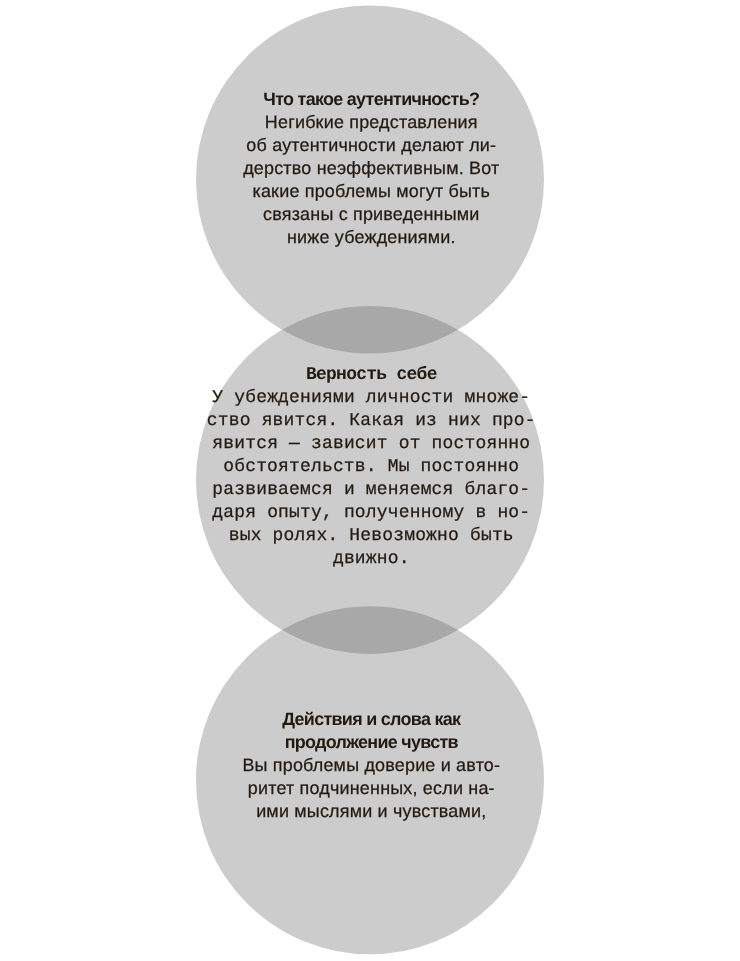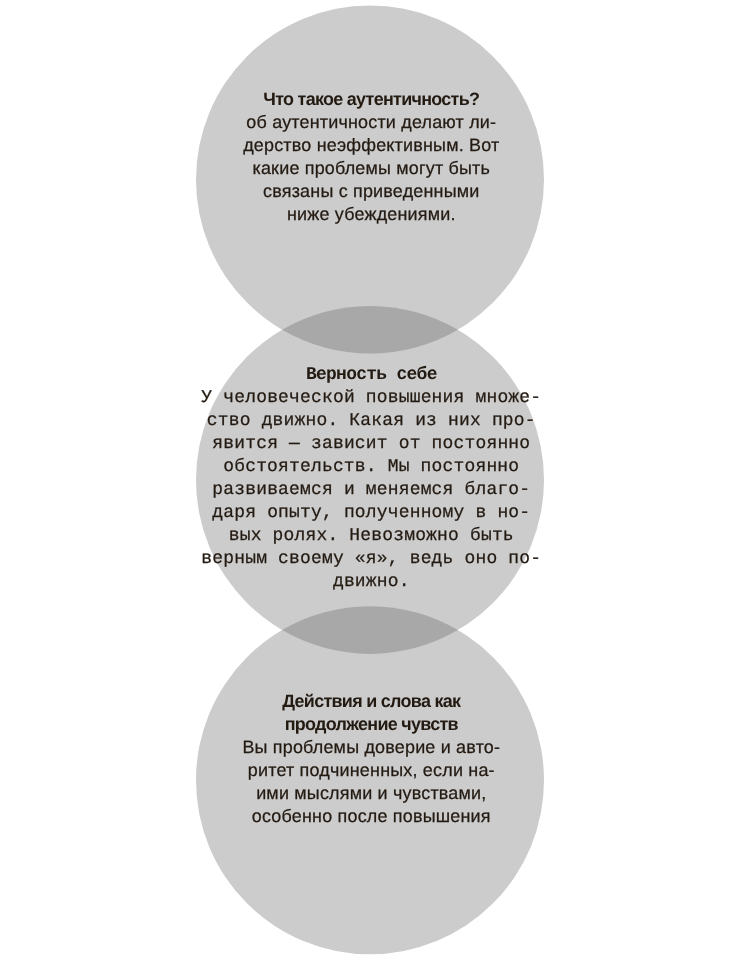--- a/index.html
+++ b/index.html
@@ -13,58 +13,57 @@
   .shapes { position:absolute; left:0; top:0; width:740px; height:961px;
             display:block; }
   .textblock { position:absolute; left:1.3px; width:740px; text-align:center;
                color:#231a12; font-size:17.95px; letter-spacing:0.2px;
                -webkit-text-stroke:0.25px #231a12; }
   .line { height:23px; line-height:23px; white-space:nowrap; }
   .line.heading { font-weight:bold; letter-spacing:-0.70px;
                   -webkit-text-stroke-width:0; }
   .tb1 { top:88.2px; }
   .tb2 { top:363.7px;font-family:Liberation Mono, monospace; }
-  .tb3 { top:690px; }
+  .tb3 { top:708px; }
 </style>
 </head>
 <body>
 
 <div class="stage">
 
   <svg class="shapes" viewBox="0 0 740 961" width="740" height="961" xmlns="http://www.w3.org/2000/svg">
     <rect x="0" y="0" width="740" height="961" fill="#ffffff"></rect>
     <circle cx="370" cy="179.5" r="174" fill="#cccccc"></circle>
     <circle cx="370" cy="479.9" r="174" fill="#cccccc"></circle>
     <circle cx="370" cy="780.3" r="174" fill="#cccccc"></circle>
     <path d="M282.159 329.7 A174 174 0 0 0 457.841 329.7 A174 174 0 0 0 282.159 329.7 Z" fill="#a8a8a8"></path>
     <path d="M282.159 630.1 A174 174 0 0 0 457.841 630.1 A174 174 0 0 0 282.159 630.1 Z" fill="#a8a8a8"></path>
   </svg>
 
     <div class="textblock tb1">
       <div class="line heading">Что такое аутентичность?</div>
+      <div class="line body">Негибкие представления</div>
       <div class="line body">об аутентичности делают ли-</div>
       <div class="line body">дерство неэффективным. Вот</div>
       <div class="line body">какие проблемы могут быть</div>
       <div class="line body">связаны с приведенными</div>
       <div class="line body">ниже убеждениями.</div>
     </div>
     <div class="textblock tb2">
       <div class="line heading">Верность себе</div>
-      <div class="line body">У человеческой повышения множе-</div>
-      <div class="line body">ство движно. Какая из них про-</div>
+      <div class="line body">У убеждениями личности множе-</div>
+      <div class="line body">ство явится. Какая из них про-</div>
       <div class="line body">явится — зависит от постоянно</div>
       <div class="line body">обстоятельств. Мы постоянно</div>
       <div class="line body">развиваемся и меняемся благо-</div>
       <div class="line body">даря опыту, полученному в но-</div>
       <div class="line body">вых ролях. Невозможно быть</div>
-      <div class="line body">верным своему «я», ведь оно по-</div>
       <div class="line body">движно.</div>
     </div>
     <div class="textblock tb3">
       <div class="line heading">Действия и слова как</div>
       <div class="line heading">продолжение чувств</div>
       <div class="line body">Вы проблемы доверие и авто-</div>
       <div class="line body">ритет подчиненных, если на-</div>
       <div class="line body">ими мыслями и чувствами,</div>
-      <div class="line body">особенно после повышения</div>
     </div>
 
 </div>
 
 </body></html>

